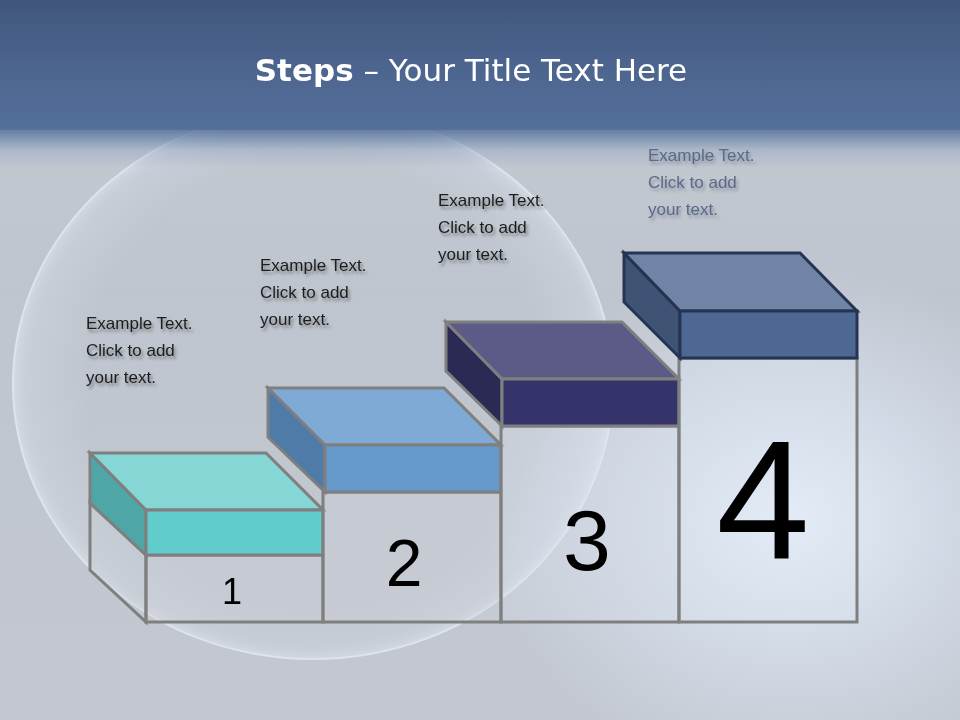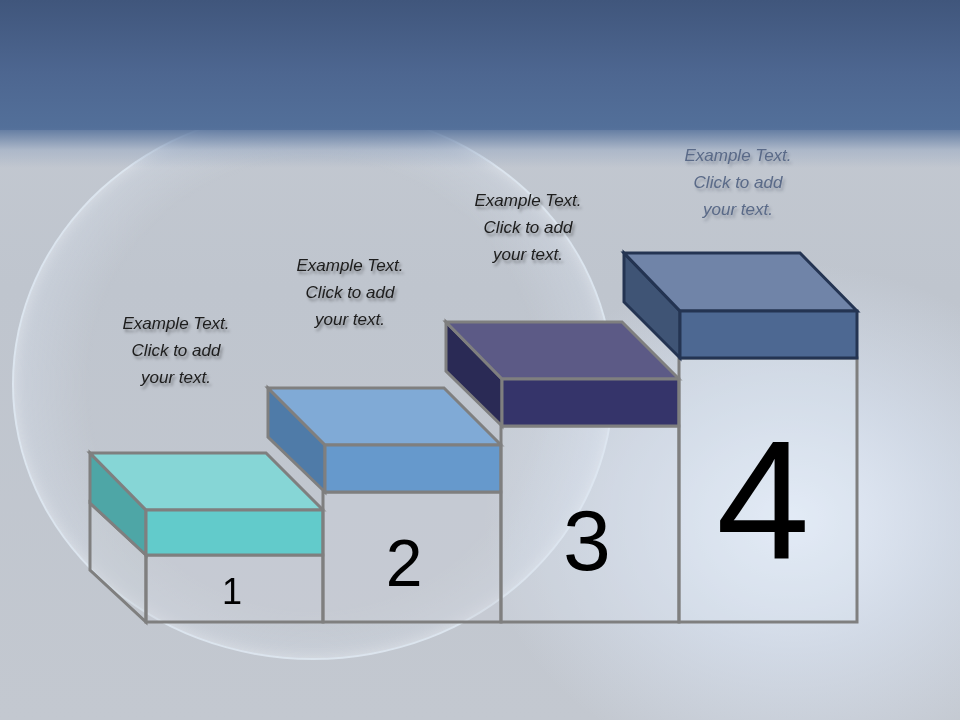--- a/index.html
+++ b/index.html
@@ -13,38 +13,41 @@
             background: linear-gradient(180deg, #40567c 0%, #4d6690 55%, #53709a 100%); }
   .header-fade { position: absolute; left: 0; top: 128px; width: 960px; height: 40px;
             background: linear-gradient(180deg, rgba(84,112,154,0.9) 0%, rgba(140,160,190,0.4) 55%, rgba(190,198,210,0) 100%); }
   .orb { position: absolute; left: 12px; top: 108px; width: 598px; height: 548px; border-radius: 50%;
          border: 2px solid rgba(235,245,255,0.55);
          background: radial-gradient(circle at 50% 50%, rgba(255,255,255,0) 55%, rgba(230,240,255,0.35) 80%, rgba(255,255,255,0.55) 97%, rgba(255,255,255,0) 100%);
          box-shadow: 0 0 14px rgba(255,255,255,0.35) inset; }
   .title { position: absolute; left: 0; top: 52px; width: 942px; text-align: center;
            color: #ffffff; font-size: 31px; font-family: "DejaVu Sans", sans-serif; letter-spacing: 0px; }
   .title .bold { font-weight: bold; }
-  .caption { position: absolute; width: 180px; text-align: center; font-style: italic;
+  .caption { position: absolute; width: 180px; text-align: left; 
              font-size: 17px; line-height: 27px; color: #1d1d1d;
              font-family: "Liberation Sans", sans-serif;
              text-shadow: 2px 3px 3px rgba(0,0,0,0.35); }
   .caption.dim { color: #5a6a88; text-shadow: 2px 3px 3px rgba(60,70,90,0.35); }
   .caption span { display: block; }
   svg.steps { position: absolute; left: 0; top: 0; }
   .num { font-family: "Liberation Sans", sans-serif; fill: #000; }
 </style>
 </head>
 <body>
 
 <div class="slide">
   <div class="glow"></div>
   <div class="orb"></div>
   <div class="header"></div>
   <div class="header-fade"></div>
 
+  <div class="title">
+    <span class="bold">Steps</span><span> – Your Title Text Here</span>
+  </div>
 
   <svg class="steps" width="960" height="720" viewBox="0 0 960 720">
 
     <g>
       <polygon points="90,503 146,555 146,622 90,570" fill="rgba(200,205,212,0.35)" stroke="#7f7f7f" stroke-width="3"></polygon>
       <rect x="146" y="555" width="177" height="67" fill="rgba(205,210,218,0.35)" stroke="#7f7f7f" stroke-width="3"></rect>
       <polygon points="90,453 146,510 146,555 90,503" fill="#4ea6a6" stroke="#7f7f7f" stroke-width="3"></polygon>
       <polygon points="90,453 266,453 323,510 146,510" fill="#86d6d6" stroke="#7f7f7f" stroke-width="3"></polygon>
       <rect x="146" y="510" width="177" height="45" fill="#62cbcb" stroke="#7f7f7f" stroke-width="3"></rect>
       <text class="num" x="232" y="604" font-size="36" text-anchor="middle">1</text>

